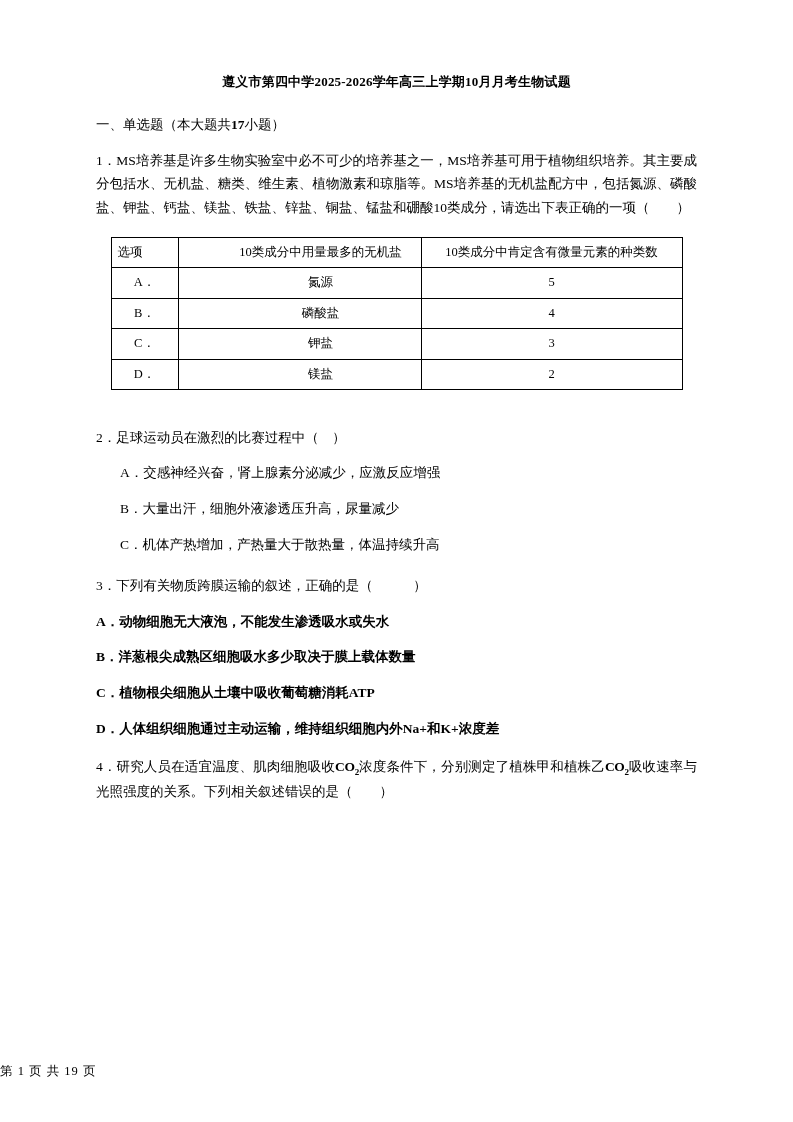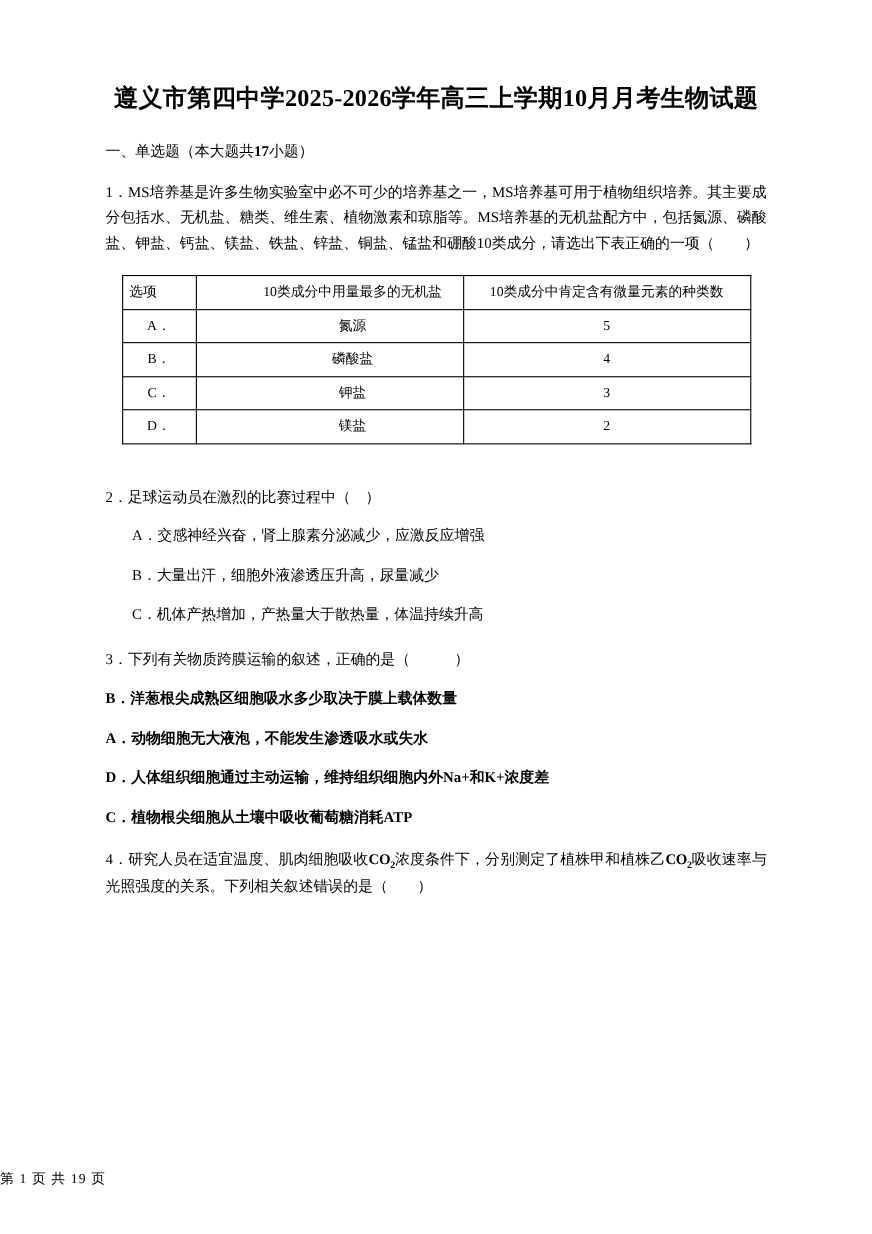--- a/index.html
+++ b/index.html
@@ -16,21 +16,21 @@
     overflow: hidden;
   }
   .page {
     width: 793px;
     height: 1122px;
     box-sizing: border-box;
     padding: 58px 96px 0 96px;
     position: relative;
   }
   .doc-title {
-    font-size: 22px;
+    font-size: 13px;
     font-weight: bold;
     text-align: center;
     line-height: 1.5;
     margin: 14px 0 0 0;
     letter-spacing: 0.2px;
   }
   .section-label {
     font-size: 13.5px;
     margin-top: 22px;
     margin-bottom: 2px;
@@ -136,22 +136,22 @@
     </tr>
   </tbody>
     </table>
 
   <div class="q" style="margin-top:36px;"><span>2．</span><span>足球运动员在激烈的比赛过程中（　）</span></div>
   <div class="opt">A．交感神经兴奋，肾上腺素分泌减少，应激反应增强</div>
   <div class="opt">B．大量出汗，细胞外液渗透压升高，尿量减少</div>
   <div class="opt">C．机体产热增加，产热量大于散热量，体温持续升高</div>
 
   <div class="q" style="margin-top:17px;"><span>3．</span><span>下列有关物质跨膜运输的叙述，正确的是（　　　）</span></div>
+  <div class="opt opt-b">A．动物细胞无大液泡，不能发生渗透吸水或失水</div>
   <div class="opt opt-b">B．洋葱根尖成熟区细胞吸水多少取决于膜上载体数量</div>
-  <div class="opt opt-b">A．动物细胞无大液泡，不能发生渗透吸水或失水</div>
+  <div class="opt opt-b">C．植物根尖细胞从土壤中吸收葡萄糖消耗ATP</div>
   <div class="opt opt-b">D．人体组织细胞通过主动运输，维持组织细胞内外Na+和K+浓度差</div>
-  <div class="opt opt-b">C．植物根尖细胞从土壤中吸收葡萄糖消耗ATP</div>
 
   <div class="q q4"><span>4．</span><span>研究人员在适宜温度、肌肉细胞吸收</span><span class="co2wrap"><span>CO</span><sub class="co2">2</sub></span><span>浓度条件下，分别测定了植株甲和植株乙</span><span class="co2wrap"><span>CO</span><sub class="co2">2</sub></span><span>吸收速率与光照强度的关系。下列相关叙述错误的是（　　）</span></div>
 
   <div class="footer">第 1 页 共 19 页</div>
 
 </div>
 
 </body></html>

